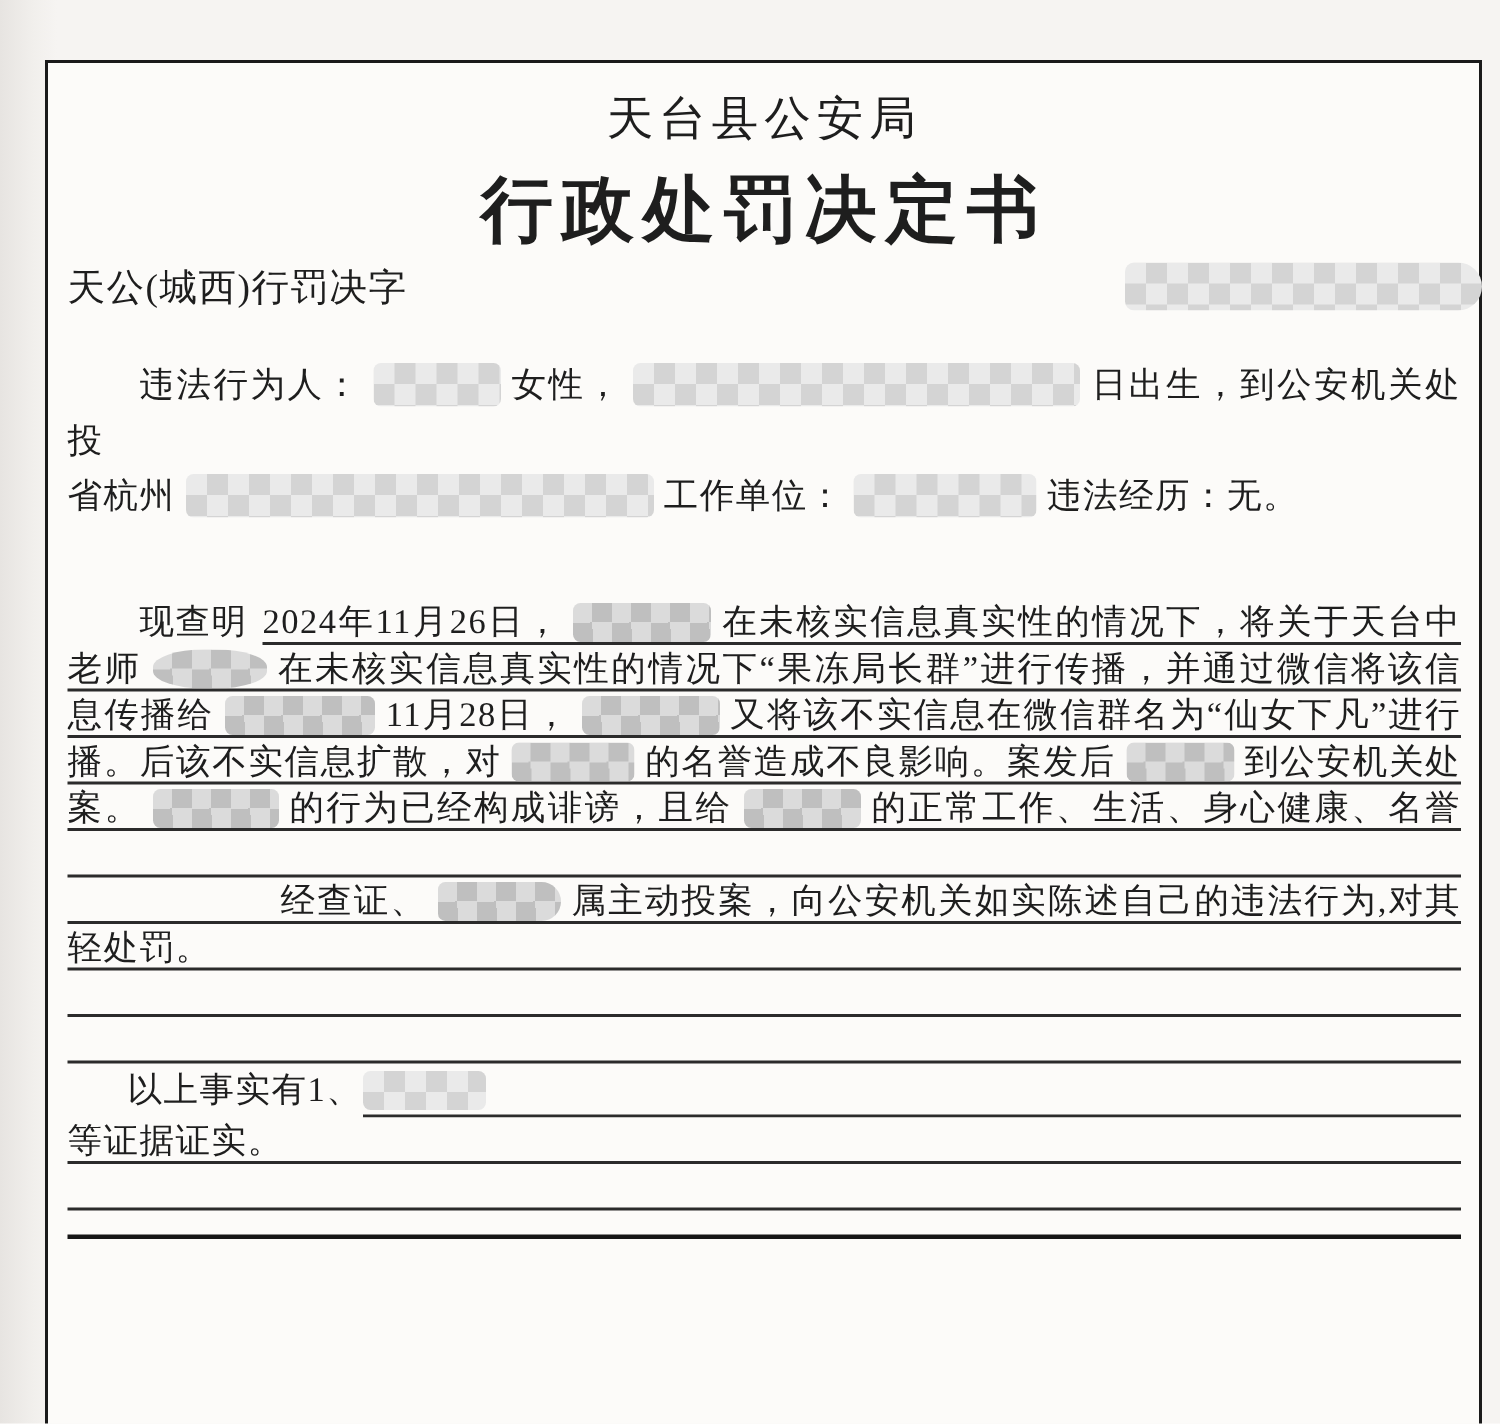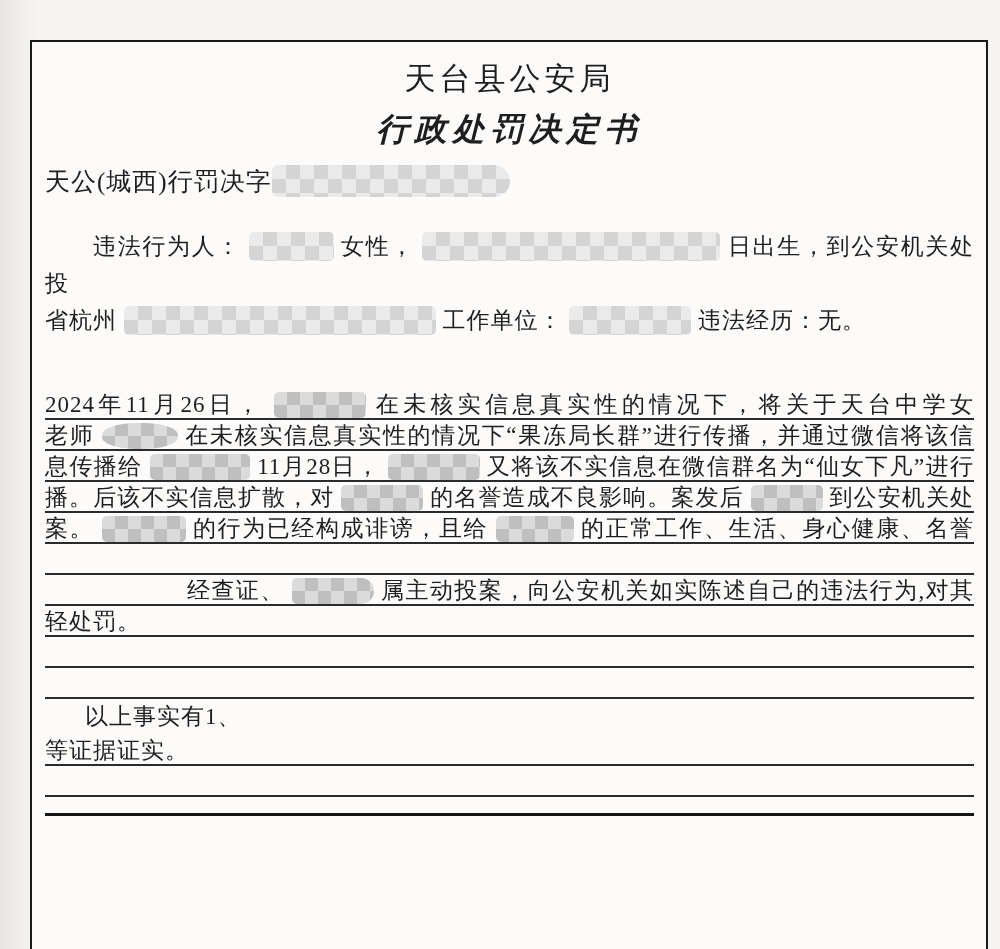--- a/index.html
+++ b/index.html
@@ -9,22 +9,22 @@
     background:linear-gradient(90deg,#e7e4e1 0px,#f1efec 22px,#f6f4f2 38px,#f6f4f2 100%);
     font-family:"Liberation Serif","DejaVu Serif",serif;
     color:#1e1e1e;
   }
   .frame{
     position:absolute;left:30px;top:40px;width:958px;height:930px;
     box-sizing:border-box;border:2px solid #1a1a1a;border-bottom:0;
     background:#fcfbf9;padding:12px 12px 0 13px;
   }
   .agency{text-align:center;font-size:31px;font-weight:400;letter-spacing:4px;margin-top:4px;}
-  .doctitle{text-align:center;font-size:32px;font-weight:700;letter-spacing:6px;margin-top:8px;font-style:italic;}
-  .docno{display:flex;justify-content:flex-start;align-items:center;font-size:25px;letter-spacing:1px;margin-top:10px;height:38px;}
+  .doctitle{text-align:center;font-size:48px;font-weight:700;letter-spacing:6px;margin-top:8px;}
+  .docno{display:flex;justify-content:space-between;align-items:center;font-size:25px;letter-spacing:1px;height:38px;}
   .para{font-size:23px;letter-spacing:1px;}
   .intro{margin-top:28px;line-height:37px;}
   .jl{text-align:justify;text-align-last:justify;}
   .indent2{text-indent:48px;}
 
   .redact{
     display:inline-block;vertical-align:-7px;height:29px;border-radius:5px;
     background:repeating-conic-gradient(#d4d4d4 0% 25%,#eaeaea 0% 50%);
     background-size:28px 28px;
   }
@@ -35,21 +35,21 @@
   .redact.pill{border-radius:6px 16px 16px 6px;}
   .redact.blob{border-radius:45%;}
   .docno .redact{height:32px;margin-right:-14px;vertical-align:middle;}
 
   .ruled{margin-top:50px;}
   .rl{
     height:31px;line-height:31px;font-size:23px;letter-spacing:1px;
     border-bottom:2px solid #2b2b2b;box-sizing:border-box;overflow:hidden;
   }
   .rl .redact{height:26px;vertical-align:-6px;}
-  .rl.tall{height:36px;line-height:36px;flex-direction:column;}
+  .rl.tall{height:36px;line-height:36px;}
   .rl-flex{display:flex;border-bottom:0;}
   .rl-flex .label{white-space:nowrap;}
   .rl-flex .rest{flex:1;border-bottom:2px solid #2b2b2b;text-align:justify;text-align-last:justify;}
   .verify-indent{padding-left:142px;}
   .evid-indent{padding-left:40px;}
 
   .thick-rule{border-bottom:3px solid #161616;margin-top:16px;}
   .decision{margin-top:8px;line-height:34px;}
 </style>
 </head>
@@ -77,20 +77,21 @@
       <span>省杭州</span>
       <span class="redact" style="width:312px;"></span>
       <span>工作单位：</span>
       <span class="redact" style="width:122px;"></span>
       <span>违法经历：无。</span>
     </div>
   </div>
 
   <div class="para ruled">
     <div class="rl rl-flex">
+      <span class="label indent2" style="padding-right:10px;">现查明</span>
       <span class="rest">
         <span>2024年11月26日，</span>
         <span class="redact dark" style="width:92px;"></span>
         <span>在未核实信息真实性的情况下，将关于天台中学女</span>
       </span>
     </div>
     <div class="rl jl">
       <span>老师</span>
       <span class="redact dark blob" style="width:76px;"></span>
       <span>在未核实信息真实性的情况下“果冻局长群”进行传播，并通过微信将该信</span>

